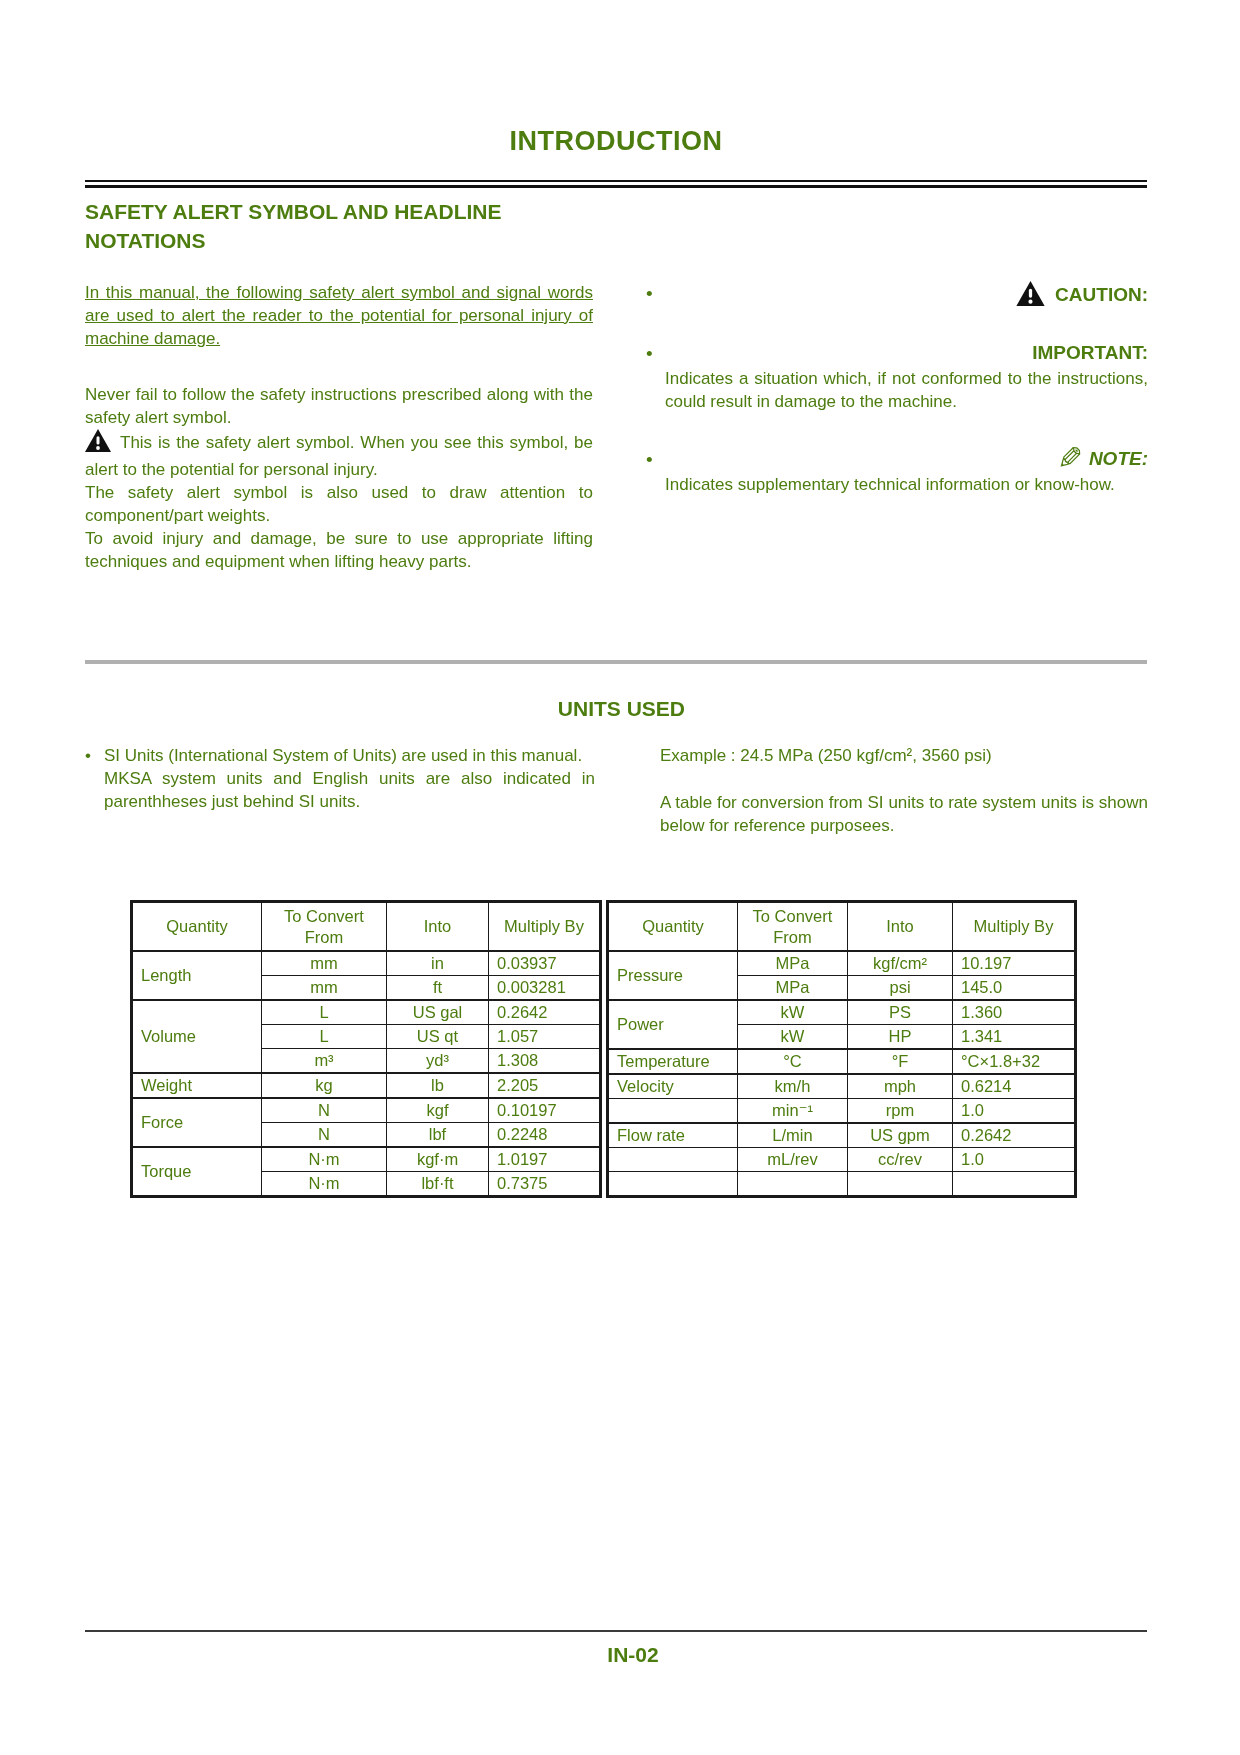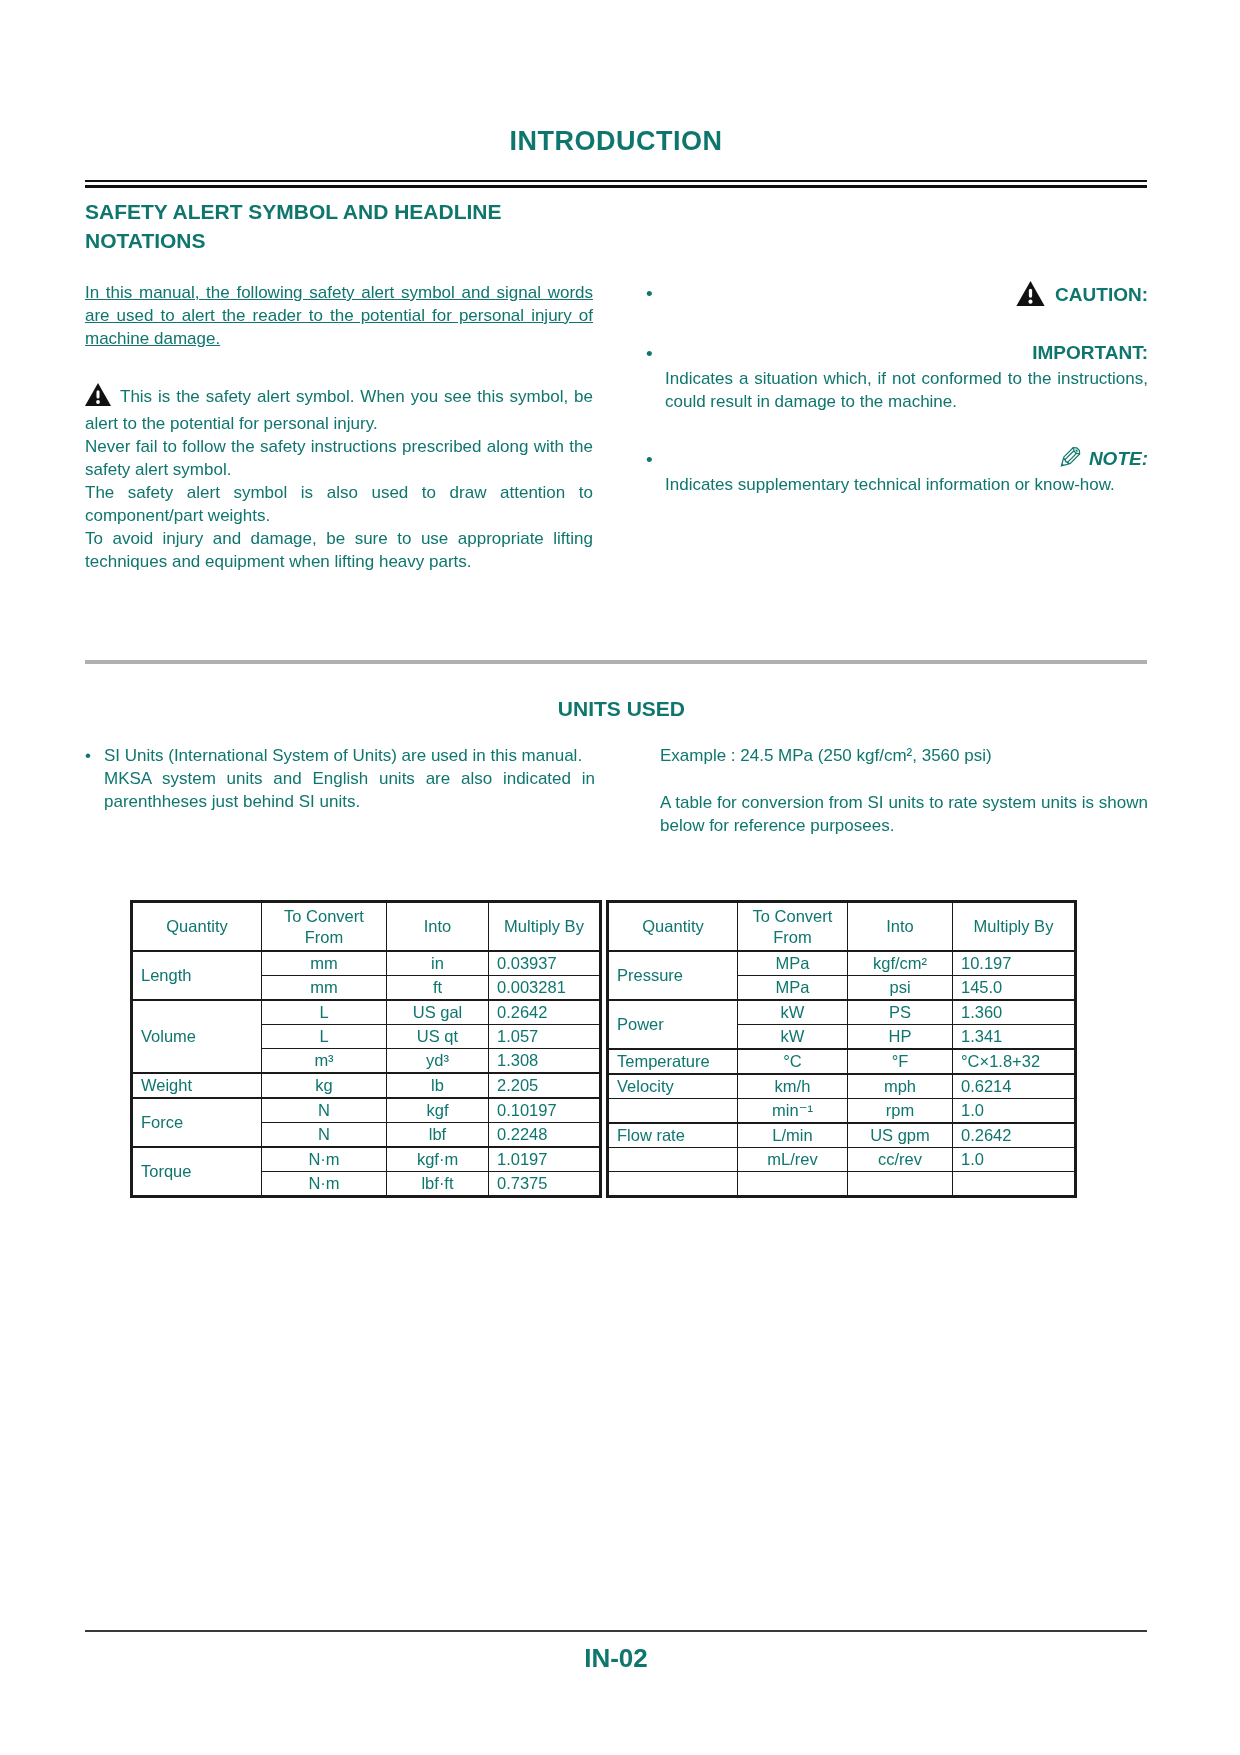--- a/index.html
+++ b/index.html
@@ -2,21 +2,21 @@
 <html><head>
 <meta charset="utf-8">
 <style>
   html,body{margin:0;padding:0;background:#e8e8e8;}
   .page{
     position:relative;
     width:1240px;height:1755px;
     margin:0 auto;
     background:#ffffff;
     font-family:"Liberation Sans","DejaVu Sans",sans-serif;
-    color:#0f766e;
+    color:#4d7c0f;
     overflow:hidden;
   }
   
   .page-title{
     position:absolute;top:126px;left:85px;width:1062px;
     text-align:center;font-size:27px;font-weight:bold;letter-spacing:.5px;
   }
   .title-rule{position:absolute;top:180px;left:85px;width:1062px;}
   .title-rule .thin{height:2px;background:#111;}
   .title-rule .gap{height:3px;}
@@ -84,46 +84,46 @@
   }
   table.conv td.qty{text-align:left;}
   table.conv td.c-from,table.conv td.c-into{text-align:center;}
   table.conv td.c-mult{text-align:left;}
   table.conv tr.gstart td{border-top:2px solid #1a1a1a;}
   table.conv tr.gstart.thin td{border-top:1px solid #1a1a1a;}
 
   
   .footer-rule{position:absolute;top:1630px;left:85px;width:1062px;height:2px;background:#3a3a3a;}
   .page-number{
-    position:absolute;top:1643px;left:85px;width:1062px;
-    text-align:center;font-size:26px;font-weight:bold;
+    position:absolute;top:1643px;left:102px;width:1062px;
+    text-align:center;font-size:21px;font-weight:bold;
   }
 </style>
 </head>
 <body>
 
 <div class="page">
 
   <div class="page-title">INTRODUCTION</div>
   <div class="title-rule">
     <div class="thin"></div>
       <div class="gap"></div>
       <div class="thick"></div>
   </div>
 
   <div class="section-heading heading-safety">SAFETY ALERT SYMBOL AND HEADLINE NOTATIONS</div>
 
   <div class="col col-left-safety">
     <p class="intro-para">In this manual, the following safety alert symbol and signal words are used to alert the reader to the potential for personal injury of machine damage.</p>
+    <p>Never fail to follow the safety instructions prescribed along with the safety alert symbol.</p>
     <p><span class="alert-icon-inline"><svg width="26" height="23" viewBox="0 0 26 23">
             <path d="M13 0 L26 23 L0 23 Z" fill="#111"></path>
             <rect x="11.5" y="7.2" width="3" height="8.2" rx="1.5" fill="#fff"></rect>
             <circle cx="13" cy="19" r="1.9" fill="#fff"></circle>
           </svg></span><span>This is the safety alert symbol. When you see this symbol, be alert to the potential for personal injury.</span></p>
-    <p>Never fail to follow the safety instructions prescribed along with the safety alert symbol.</p>
     <p>The safety alert symbol is also used to draw attention to component/part weights.</p>
     <p>To avoid injury and damage, be sure to use appropriate lifting techniques and equipment when lifting heavy parts.</p>
   </div>
 
   <div class="col col-right-safety">
     <div class="notice">
       <span class="bullet">•</span>
       <div class="notice-label-line"><span class="tri"><svg width="29" height="25" viewBox="0 0 26 23">
               <path d="M13 0 L26 23 L0 23 Z" fill="#111"></path>
               <rect x="11.5" y="7.2" width="3" height="8.2" rx="1.5" fill="#fff"></rect>

